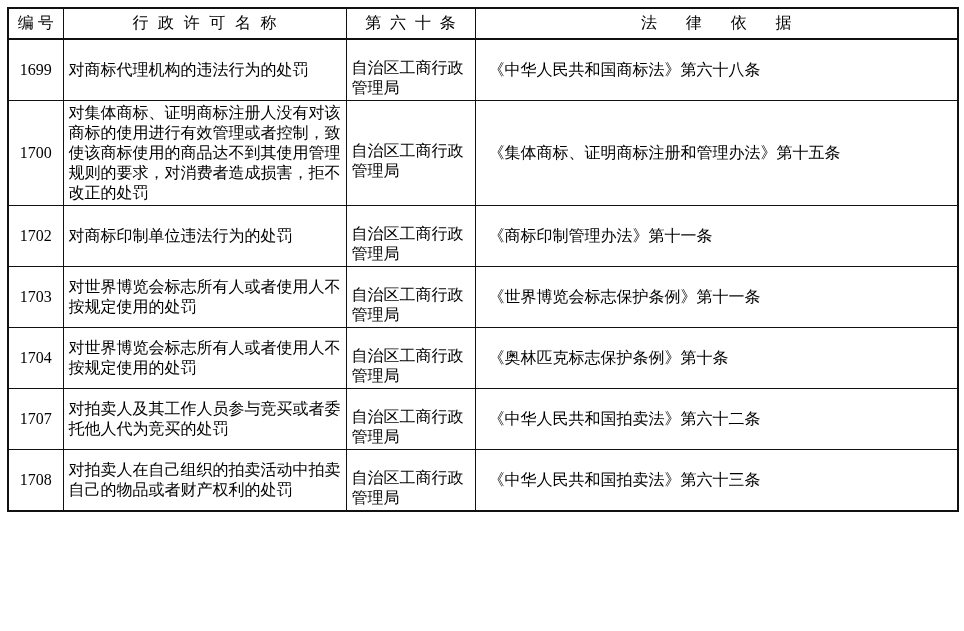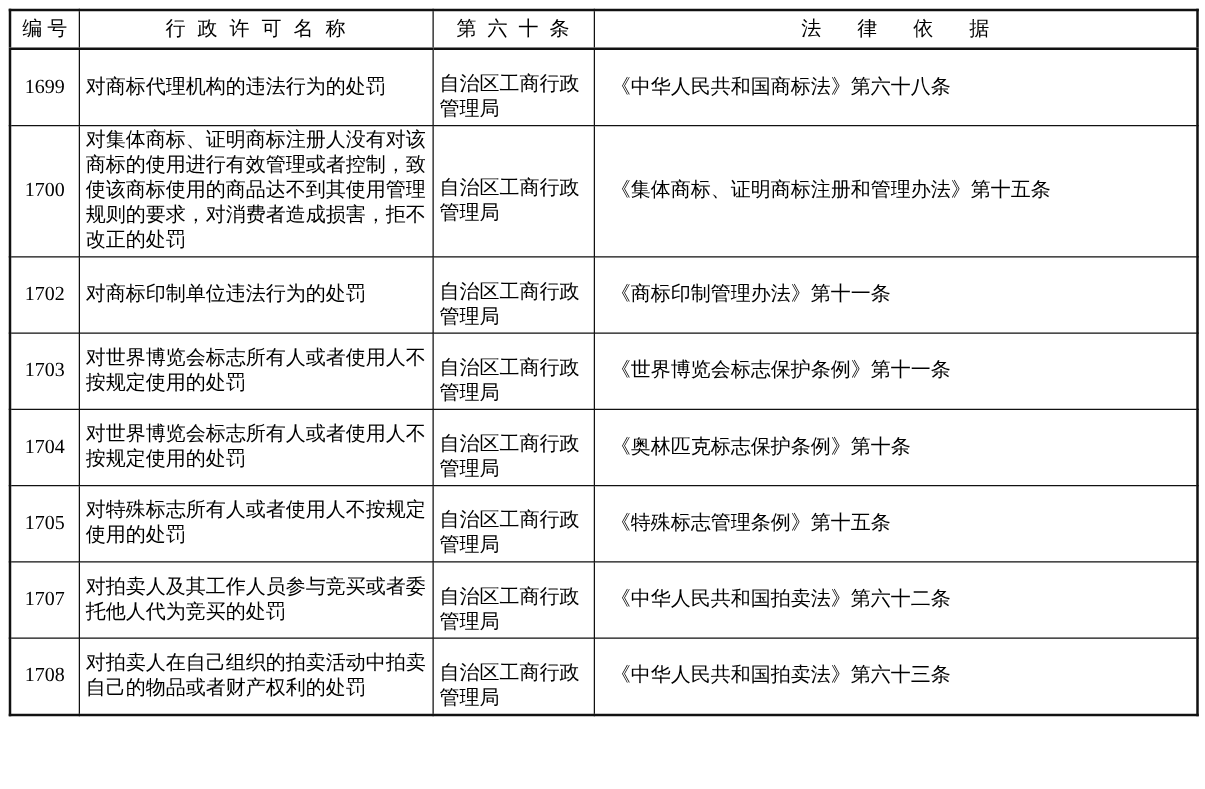--- a/index.html
+++ b/index.html
@@ -114,26 +114,20 @@
         <td class="cell-agency">自治区工商行政管理局</td>
         <td class="cell-legal">《世界博览会标志保护条例》第十一条</td>
       </tr>
       <tr>
         <td class="cell-id">1704</td>
         <td class="cell-name">对世界博览会标志所有人或者使用人不按规定使用的处罚</td>
         <td class="cell-agency">自治区工商行政管理局</td>
         <td class="cell-legal">《奥林匹克标志保护条例》第十条</td>
       </tr>
       <tr>
-        <td class="cell-id">1705</td>
-        <td class="cell-name">对特殊标志所有人或者使用人不按规定使用的处罚</td>
-        <td class="cell-agency">自治区工商行政管理局</td>
-        <td class="cell-legal">《特殊标志管理条例》第十五条</td>
-      </tr>
-      <tr>
         <td class="cell-id">1707</td>
         <td class="cell-name">对拍卖人及其工作人员参与竞买或者委托他人代为竞买的处罚</td>
         <td class="cell-agency">自治区工商行政管理局</td>
         <td class="cell-legal">《中华人民共和国拍卖法》第六十二条</td>
       </tr>
       <tr>
         <td class="cell-id">1708</td>
         <td class="cell-name">对拍卖人在自己组织的拍卖活动中拍卖自己的物品或者财产权利的处罚</td>
         <td class="cell-agency">自治区工商行政管理局</td>
         <td class="cell-legal">《中华人民共和国拍卖法》第六十三条</td>

